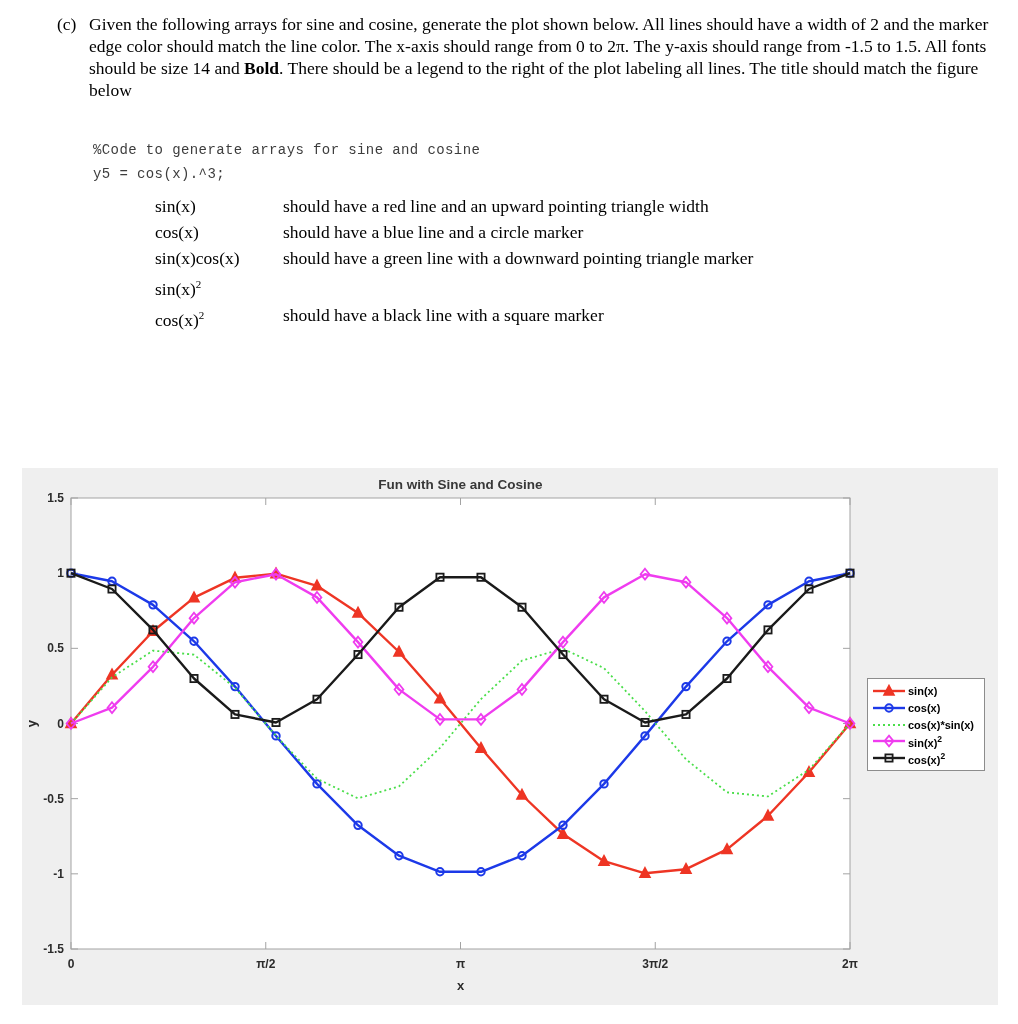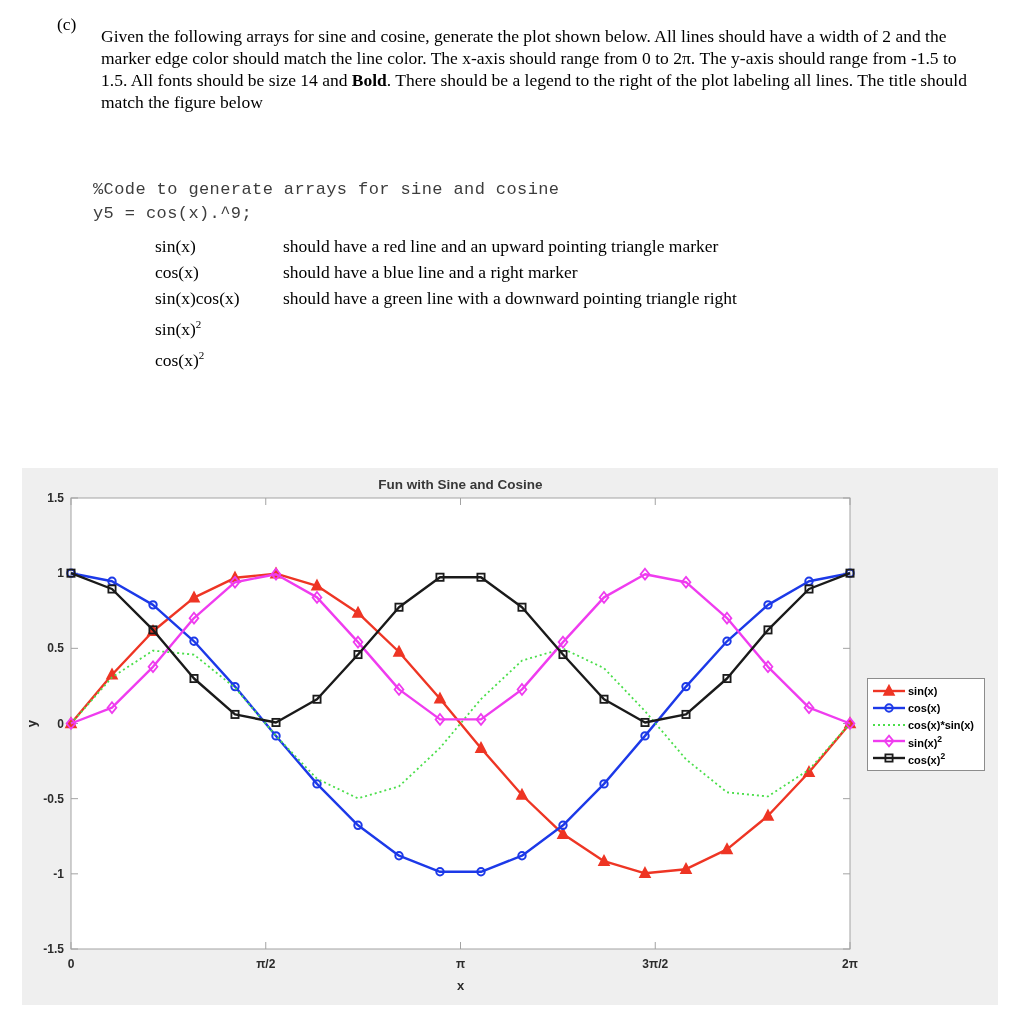--- a/index.html
+++ b/index.html
@@ -3,25 +3,25 @@
 <meta charset="utf-8">
 <style>
   html,body{margin:0;padding:0;}
   body{
     width:1018px;height:1024px;background:#ffffff;position:relative;overflow:hidden;
     font-family:"Liberation Serif",serif;color:#000;
   }
   .page{position:relative;width:1018px;height:1024px;}
   .problem{display:flex;padding:13px 24px 0 57px;}
   .item-marker{flex:none;width:32px;font-size:17.5px;line-height:22px;}
-  .problem-text{margin:12px;font-size:17.5px;line-height:22px;max-width:906px;}
+  .problem-text{margin:0;font-size:17.5px;line-height:22px;max-width:906px;}
   .problem-text b{font-weight:bold;}
   .code{
-    margin:53px 0 0 93px;font-family:"Liberation Mono","DejaVu Sans Mono",monospace;
-    font-size:17px;line-height:24px;letter-spacing:0.4px;color:#3d3d3d;white-space:pre;
+    margin:37px 0 0 93px;font-family:"Liberation Mono","DejaVu Sans Mono",monospace;
+    font-size:14px;line-height:24px;letter-spacing:0.4px;color:#3d3d3d;white-space:pre;
   }
   .specs{margin:7px 0 0 155px;font-size:17.5px;}
   .spec-row{display:flex;line-height:26px;}
   .spec-formula{flex:none;width:128px;}
   .spec-formula sup{font-size:11px;}
   .figure{
     position:absolute;left:22px;top:468px;width:976px;height:537px;
     background:#efefef;
   }
   #plot-svg{position:absolute;left:0;top:0;}
@@ -44,40 +44,41 @@
 </head>
 <body>
 
 <div class="page">
 
   <div class="problem">
     <span class="item-marker">(c)</span>
     <p class="problem-text"><span>Given the following arrays for sine and cosine, generate the plot shown below. All lines should have a width of 2 and the marker edge color should match the line color.  The x-axis should range from 0 to 2π. The y-axis should range from -1.5 to 1.5. All fonts should be size 14 and </span><b>Bold</b><span>. There should be a legend to the right of the plot labeling all lines. The title should match the figure below</span></p>
   </div>
 
-  <div class="code" id="code-block"><div>%Code to generate arrays for sine and cosine</div><div>y5 = cos(x).^9;</div></div>
+  <div class="code" id="code-block"><div>%Code to generate arrays for sine and cosine</div><div>y5 = cos(x).^3;</div></div>
 
   <div class="specs" id="spec-list">
       <div class="spec-row">
         <span class="spec-formula">sin(x)</span>
-        <span class="spec-desc">should have a red line and an upward pointing triangle marker</span>
+        <span class="spec-desc">should have a red line and an upward pointing triangle width</span>
       </div>
       <div class="spec-row">
         <span class="spec-formula">cos(x)</span>
-        <span class="spec-desc">should have a blue line and a right marker</span>
+        <span class="spec-desc">should have a blue line and a circle marker</span>
       </div>
       <div class="spec-row">
         <span class="spec-formula">sin(x)cos(x)</span>
-        <span class="spec-desc">should have a green line with a downward pointing triangle right</span>
+        <span class="spec-desc">should have a green line with a downward pointing triangle marker</span>
       </div>
       <div class="spec-row">
         <span class="spec-formula">sin(x)<sup>2</sup></span>
       </div>
       <div class="spec-row">
         <span class="spec-formula">cos(x)<sup>2</sup></span>
+        <span class="spec-desc">should have a black line with a square marker</span>
       </div>
     </div>
 
   <div class="figure">
     <svg id="plot-svg" width="976" height="537">
         <rect x="49" y="30" width="779" height="451" fill="#ffffff" stroke="#a3a3a3" stroke-width="1"></rect>
         <line x1="49" y1="481" x2="49" y2="474" stroke="#a3a3a3"></line>
         <line x1="49" y1="30" x2="49" y2="37" stroke="#a3a3a3"></line>
         <text x="49" y="500" text-anchor="middle" class="ax-tick">0</text>
         <line x1="243.75" y1="481" x2="243.75" y2="474" stroke="#a3a3a3"></line>

